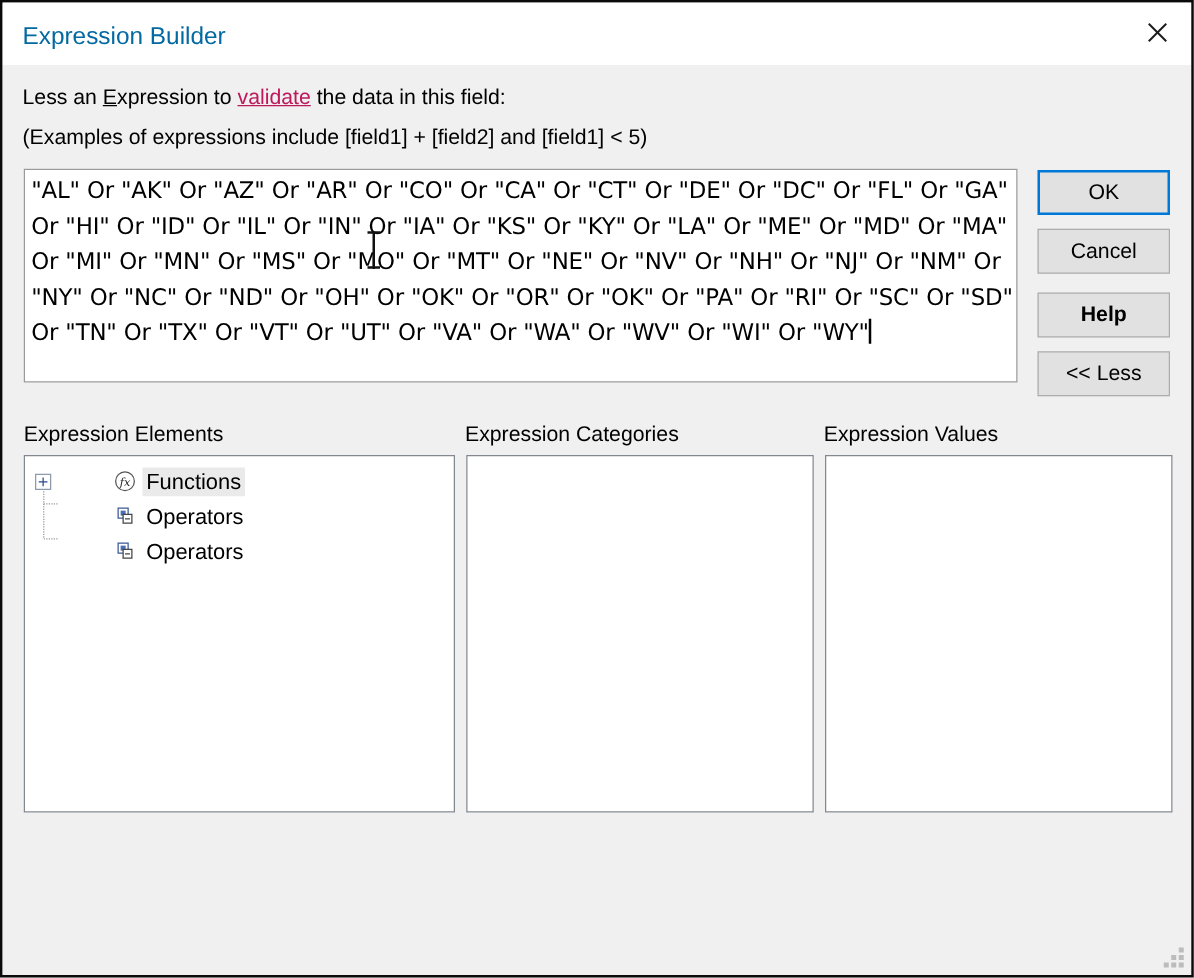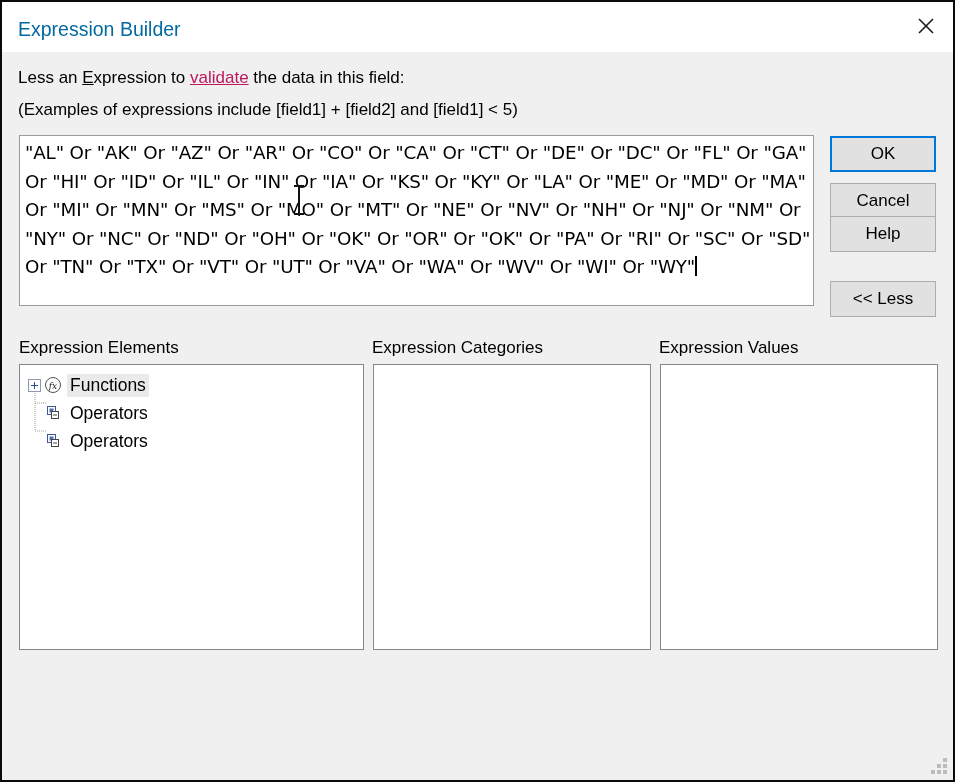--- a/index.html
+++ b/index.html
@@ -146,21 +146,21 @@
     align-items: center;
     justify-content: center;
     padding: 0;
     cursor: default;
   }
   .btn.default {
     border: 2px solid #0078d7;
   }
   .btn-ok     { top: 84px; }
   .btn-cancel { top: 131px; }
-  .btn-help   { top: 164px; }
+  .btn-help   { top: 182px; font-weight: bold; }
   .btn-less   { top: 229px; }
 
   
   .section-label {
     position: absolute;
     font-size: 17px;
     color: #000000;
     white-space: nowrap;
   }
   .lbl-elements   { left: 17px;  top: 286px; }
@@ -219,20 +219,21 @@
     flex: 0 0 auto;
   }
   .tree-icon {
     width: 18px;
     height: 18px;
     flex: 0 0 auto;
     margin-right: 5px;
     display: flex;
     align-items: center;
     justify-content: center;
+    margin-left: 47px;
   }
   .tree-label {
     font-size: 17.5px;
     color: #000000;
     white-space: nowrap;
     padding: 1px 3px;
   }
   .tree-label.selected {
     background: #eaeaea;
   }

